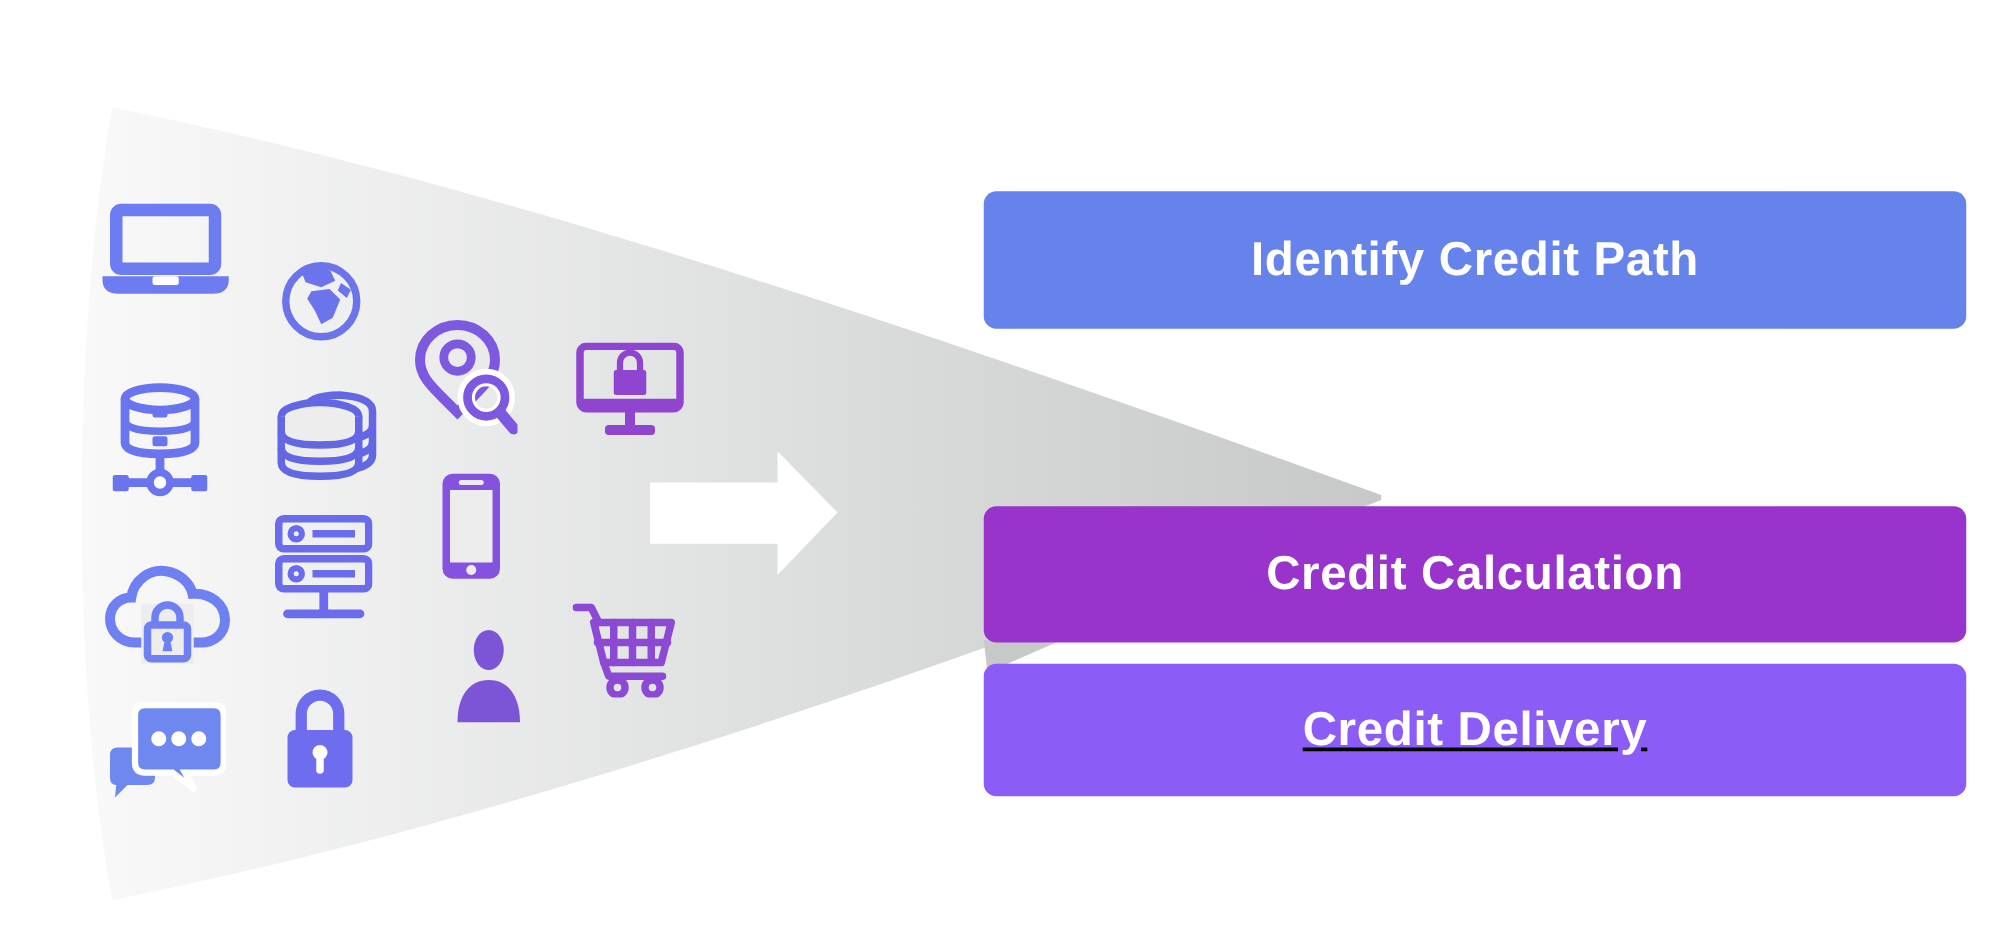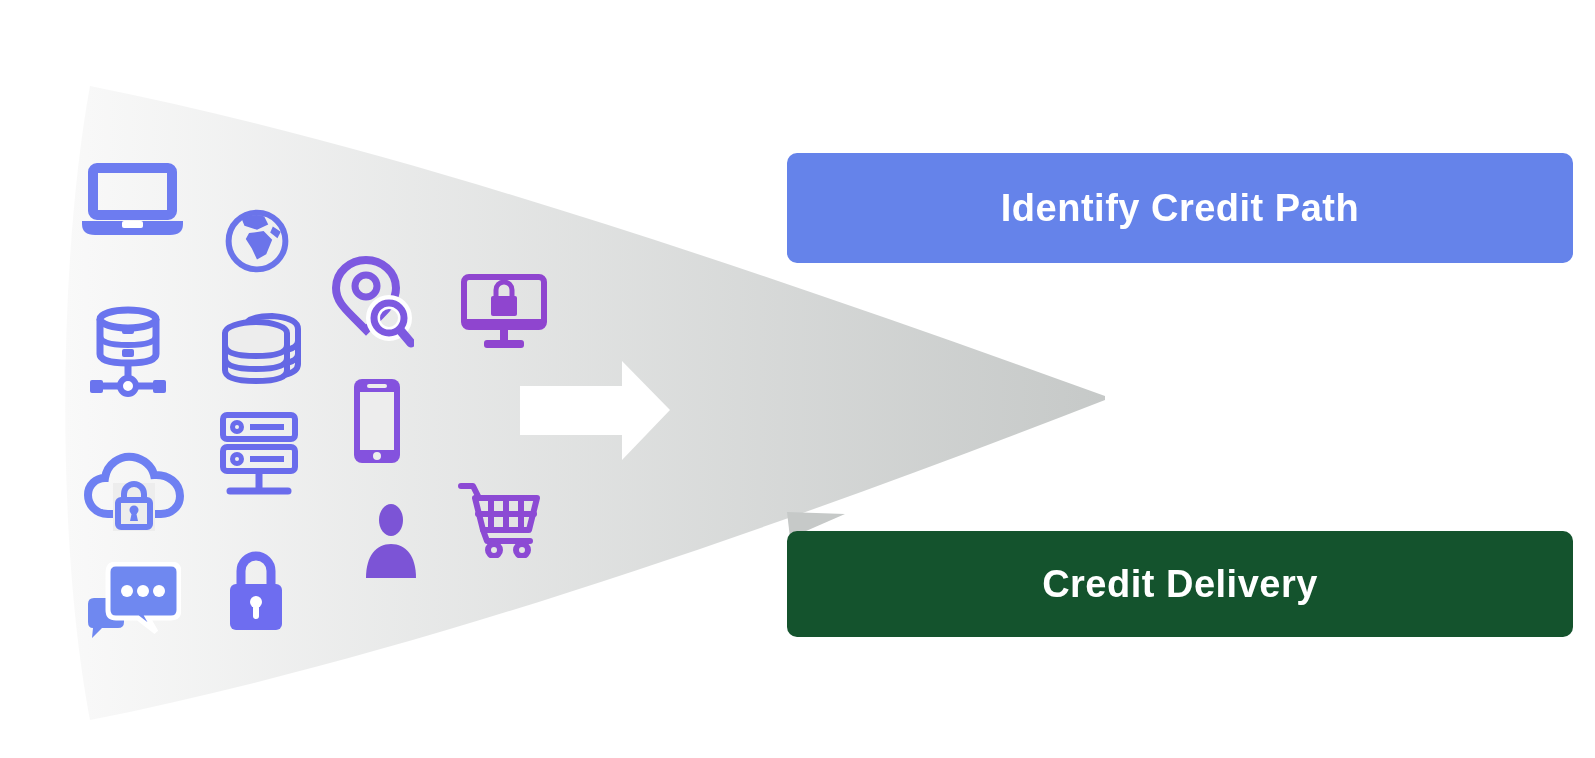--- a/index.html
+++ b/index.html
@@ -166,17 +166,20 @@
       <path d="M13 48 V31 A15 15 0 0 1 43 31 V48" fill="none" stroke="currentColor" stroke-width="9"></path>
       <rect x="2" y="44" width="52" height="46" rx="6" fill="currentColor"></rect>
       <circle cx="28" cy="62" r="6" fill="#fff"></circle>
       <rect x="25" y="65" width="6" height="14" rx="3" fill="#fff"></rect>
     </svg>
   </span>
 
   <div class="stage-bar" style="top: 125px; height: 110px; background: rgb(101, 131, 234);">
     <span class="stage-label">Identify Credit Path</span>
   </div>
-  <div class="stage-bar" style="top: 503px; height: 106px; background: #14532d;">
+  <div class="stage-bar" style="top: 377px; height: 109px; background: rgb(152, 51, 203);">
+    <span class="stage-label">Credit Calculation</span>
+  </div>
+  <div class="stage-bar" style="top: 503px; height: 106px; background: #8b5cf6; text-decoration: underline;">
     <span class="stage-label">Credit Delivery</span>
   </div>
 
 </div>
 
 </body></html>

